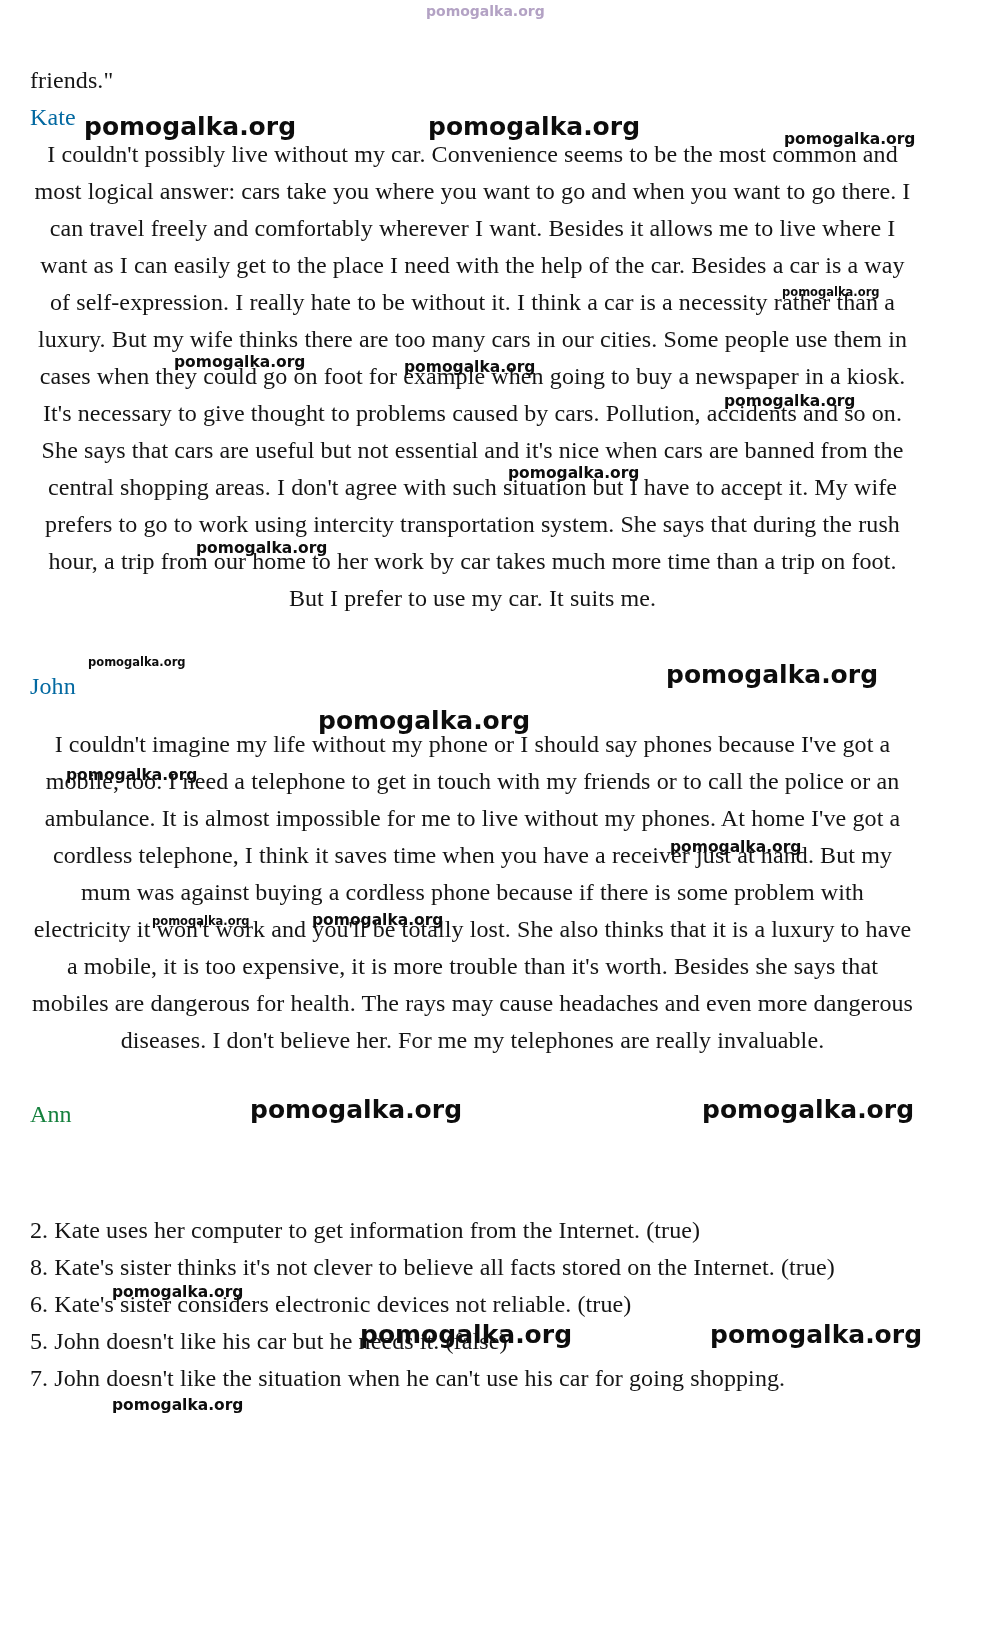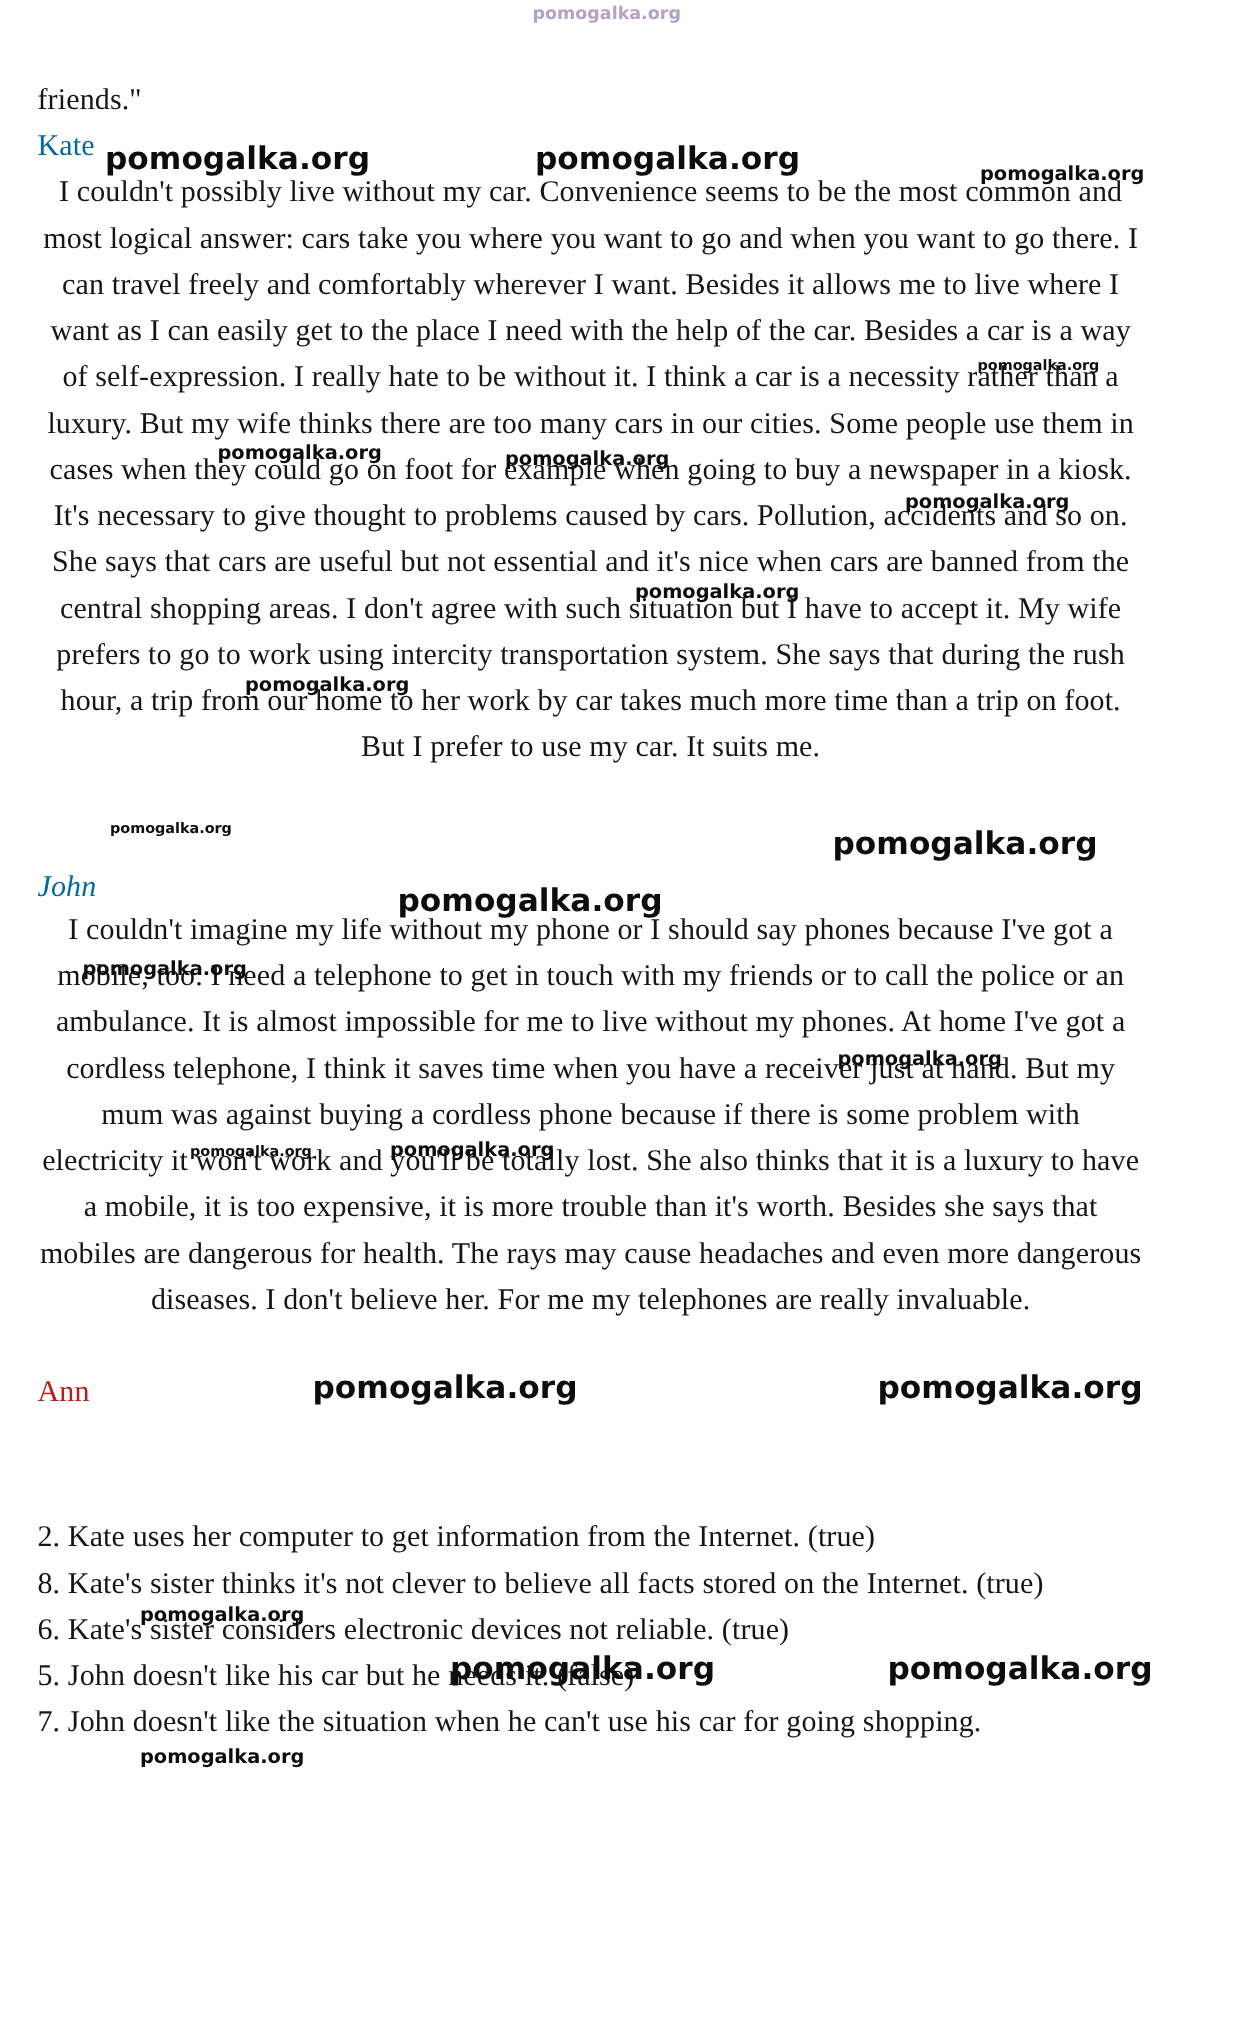--- a/index.html
+++ b/index.html
@@ -21,21 +21,21 @@
   .body-text {
     font-size: 24px;
     line-height: 37px;
     letter-spacing: 0.1px;
     margin: 0;
   }
 
   .para { width: 885px; text-align: center; }
 
   .name { color: #0369a1; }
-  .name-dark { color: #b91c1c; }
+  .name-dark { color: #15803d; }
 
   .heading {
     font-weight: bold;
     font-size: 24.5px;
     line-height: 37px;
     margin: 0;
   }
 
   .stmt { margin: 0; }
 
@@ -58,21 +58,21 @@
 <div class="page">
 
   <span class="wm wm-top" style="left:426px; top:3px;">pomogalka.org</span>
 
   <p class="abs body-text" style="left:30px; top:62px;">friends."</p>
 
   <div class="abs body-text name" style="left:30px; top:99px;">Kate</div>
 
   <p class="abs body-text para" style="left:30px; top:136px;">I couldn't possibly live without my car. Convenience seems to be the most common and most logical answer: cars take you where you want to go and when you want to go there. I can travel freely and comfortably wherever I want. Besides it allows me to live where I want as I can easily get to the place I need with the help of the car. Besides a car is a way of self-expression. I really hate to be without it. I think a car is a necessity rather than a luxury. But my wife thinks there are too many cars in our cities. Some people use them in cases when they could go on foot for example when going to buy a newspaper in a kiosk. It's necessary to give thought to problems caused by cars. Pollution, accidents and so on. She says that cars are useful but not essential and it's nice when cars are banned from the central shopping areas. I don't agree with such situation but I have to accept it. My wife prefers to go to work using intercity transportation system. She says that during the rush hour, a trip from our home to her work by car takes much more time than a trip on foot. But I prefer to use my car. It suits me.</p>
 
-  <div class="abs body-text name" style="left:30px; top:692px;font-style:italic;">John</div>
+  <div class="abs body-text name" style="left:30px; top:668px;">John</div>
 
   <p class="abs body-text para" style="left:30px; top:726px;">I couldn't imagine my life without my phone or I should say phones because I've got a mobile, too. I need a telephone to get in touch with my friends or to call the police or an ambulance. It is almost impossible for me to live without my phones. At home I've got a cordless telephone, I think it saves time when you have a receiver just at hand. But my mum was against buying a cordless phone because if there is some problem with electricity it won't work and you'll be totally lost. She also thinks that it is a luxury to have a mobile, it is too expensive, it is more trouble than it's worth. Besides she says that mobiles are dangerous for health. The rays may cause headaches and even more dangerous diseases. I don't believe her. For me my telephones are really invaluable.</p>
 
   <div class="abs body-text name name-dark" style="left:30px; top:1096px;">Ann</div>
 
 
   <div class="abs" style="left:30px; top:1212px; width:900px;">
     <p class="body-text stmt">2. Kate uses her computer to get information from the Internet. (true)</p>
     <p class="body-text stmt">8. Kate's sister thinks it's not clever to believe all facts stored on the Internet. (true)</p>
     <p class="body-text stmt">6. Kate's sister considers electronic devices not reliable. (true)</p>

